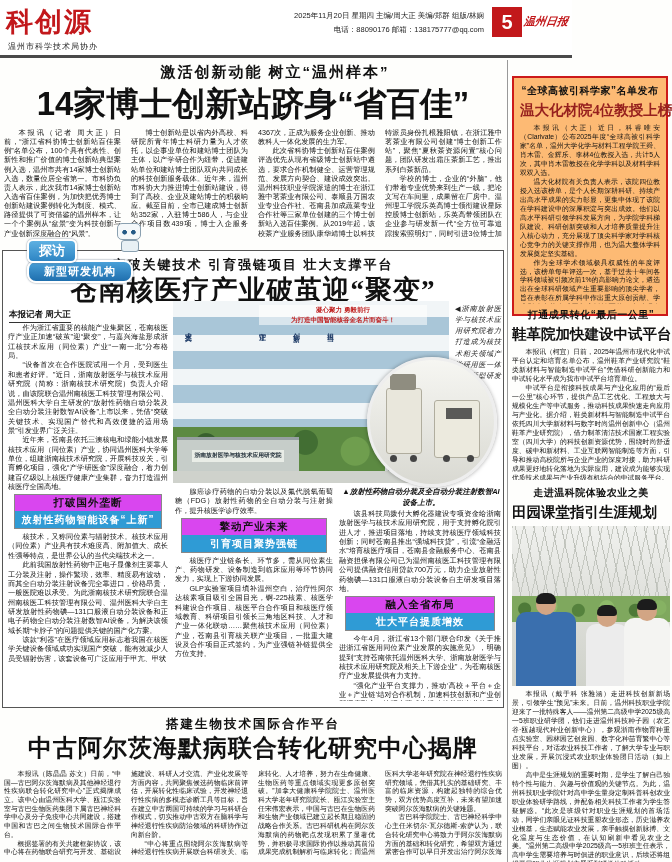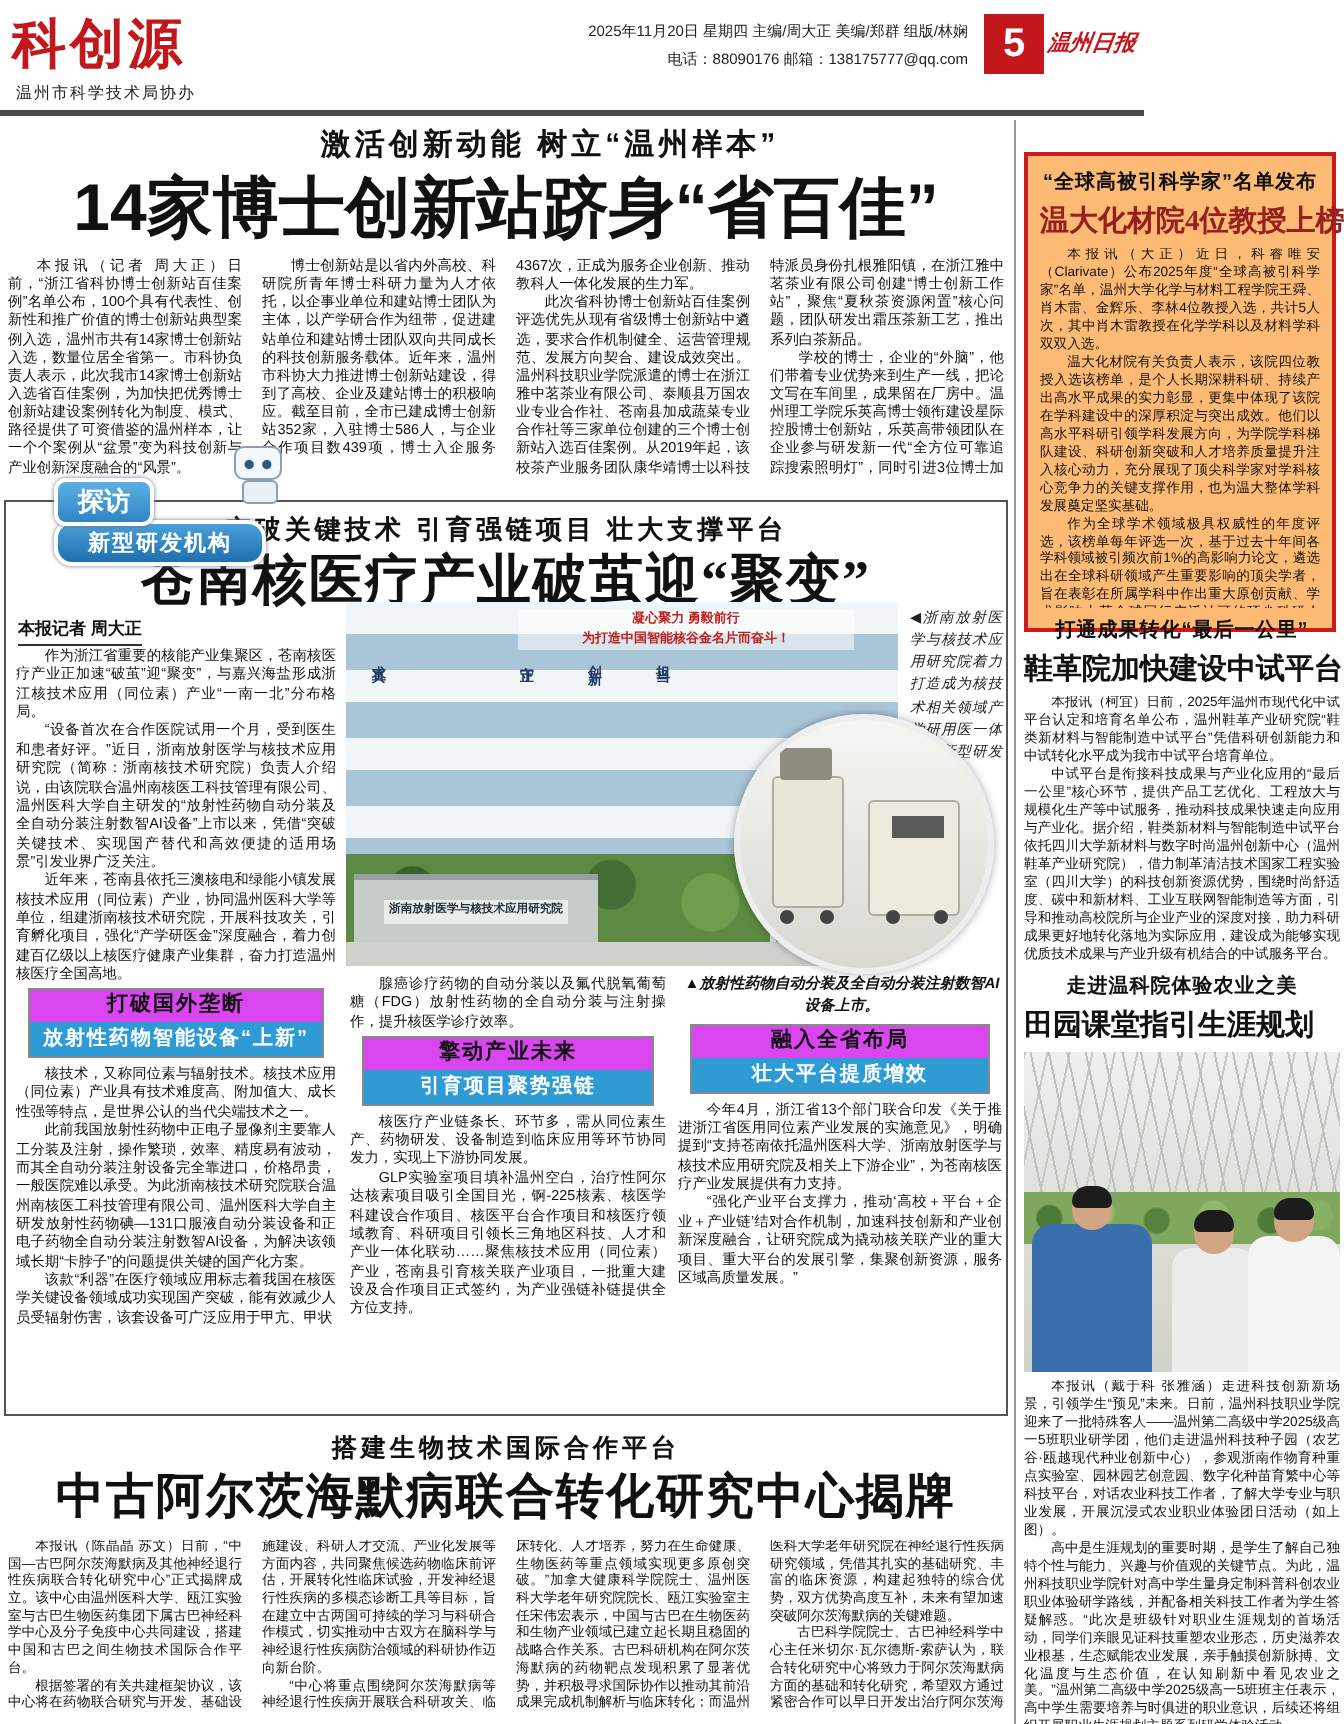--- a/index.html
+++ b/index.html
@@ -178,20 +178,23 @@
       <div class="subhead">
         <div class="l1">擎动产业未来</div>
         <div class="l2">引育项目聚势强链</div>
       </div>
       <div>
           <p>核医疗产业链条长、环节多，需从同位素生产、药物研发、设备制造到临床应用等环节协同发力，实现上下游协同发展。</p>
           <p>GLP实验室项目填补温州空白，治疗性阿尔达核素项目吸引全国目光，锕-225核素、核医学科建设合作项目、核医平台合作项目和核医疗领域教育、科研项目引领长三角地区科技、人才和产业一体化联动……聚焦核技术应用（同位素）产业，苍南县引育核关联产业项目，一批重大建设及合作项目正式签约，为产业强链补链提供全方位支持。</p>
         </div>
     </div>
     <div class="nuc-col col3">
+      <div>
+          <p>该县科技局拨付大孵化器建设专项资金给浙南放射医学与核技术应用研究院，用于支持孵化院引进人才，推进项目落地，持续支持核医疗领域科技创新；同时苍南县推出“强城科技贷”，引流“金融活水”培育核医疗项目，苍南县金融服务中心、苍南县融资担保有限公司已为温州南核医工科技管理有限公司提供融资信用贷款700万元，助力企业放射性药物碘—131口服液自动分装设备自主研发项目落地。</p>
+        </div>
       <div class="subhead">
         <div class="l1">融入全省布局</div>
         <div class="l2">壮大平台提质增效</div>
       </div>
       <div>
           <p>今年4月，浙江省13个部门联合印发《关于推进浙江省医用同位素产业发展的实施意见》，明确提到“支持苍南依托温州医科大学、浙南放射医学与核技术应用研究院及相关上下游企业”，为苍南核医疗产业发展提供有力支持。</p>
           <p>“强化产业平台支撑力，推动‘高校＋平台＋企业＋产业链’结对合作机制，加速科技创新和产业创新深度融合，让研究院成为撬动核关联产业的重大项目、重大平台的发展引擎，集聚创新资源，服务区域高质量发展。”</p>
         </div>
     </div>
   </div>

